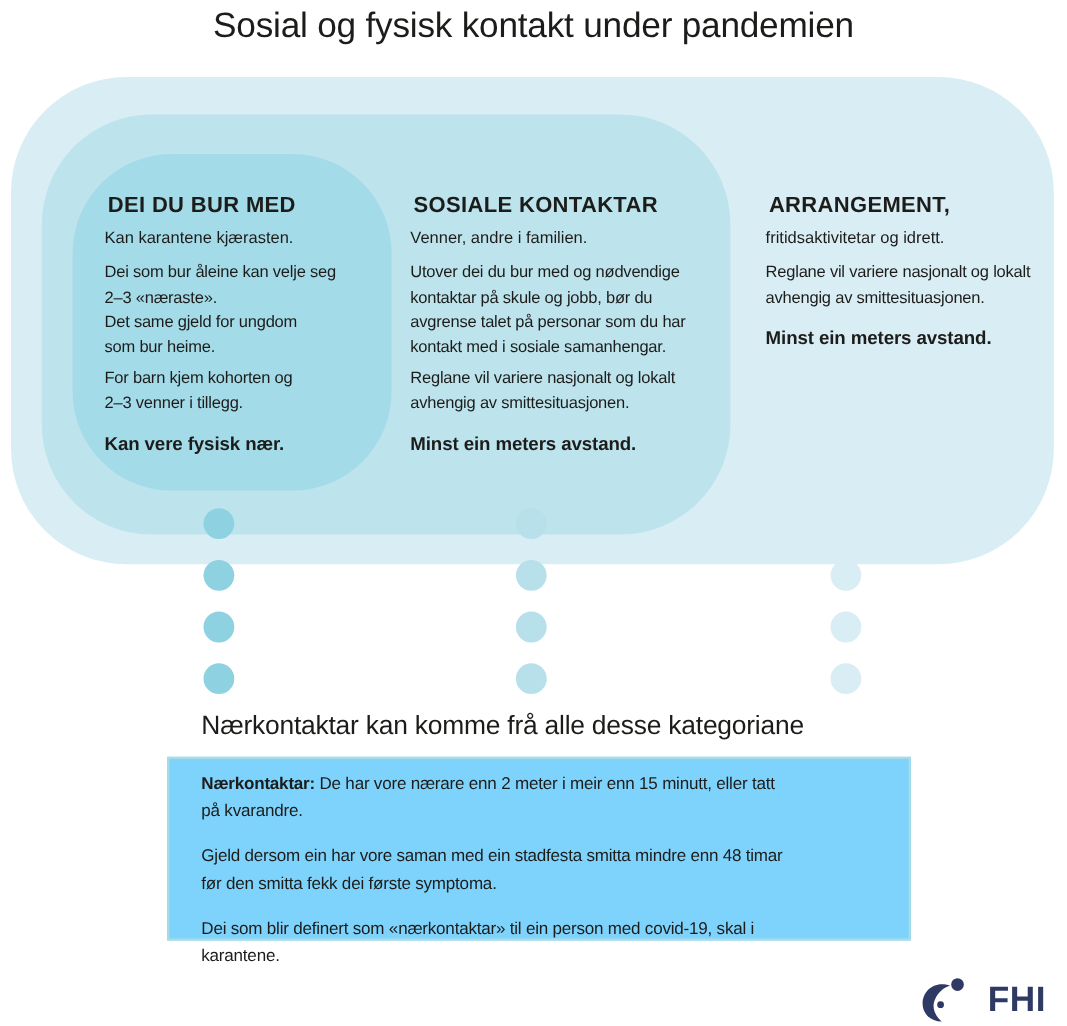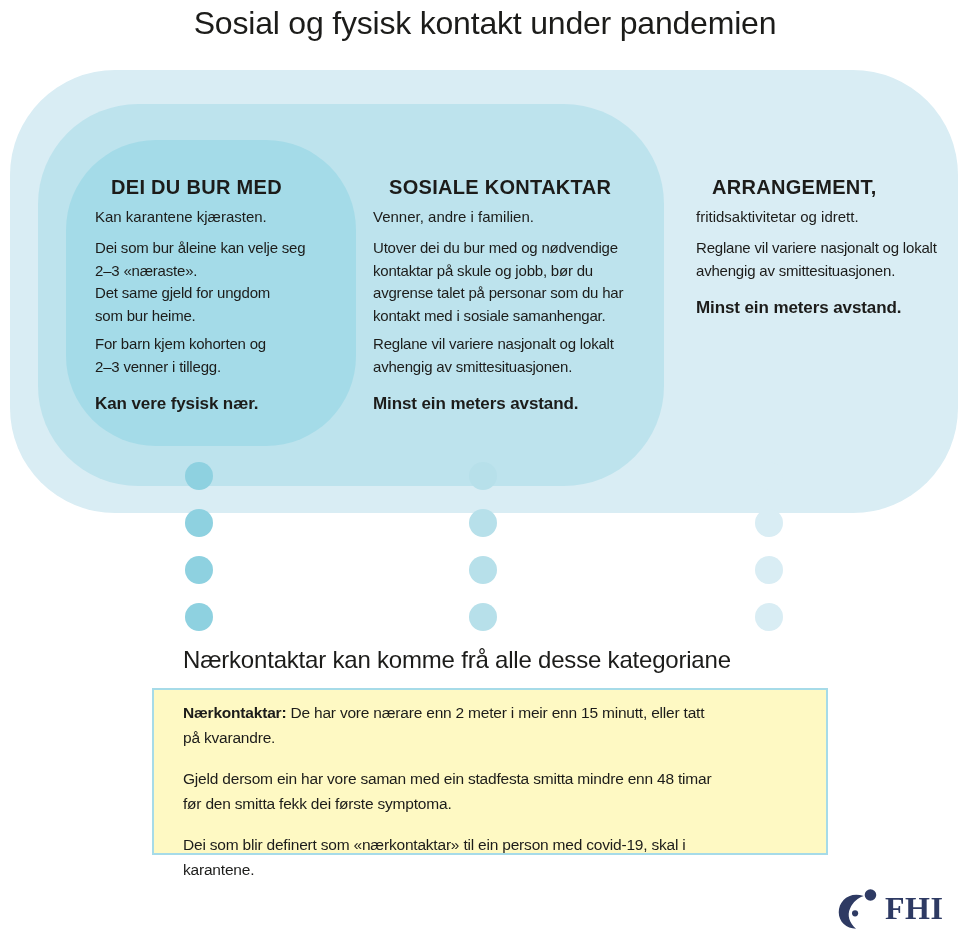--- a/index.html
+++ b/index.html
@@ -40,21 +40,21 @@
   .dots-social{left:469px;}
   .dots-social .dot{background:var(--dot_social,#b7e0ea);}
   .dots-events{left:755px;}
   .dots-events .dot{background:var(--dot_events,#d9edf4);}
   
   .col{position:absolute;top:174px;}
   .col-household{left:95px;width:260px;}
   .col-social{left:373px;width:300px;}
   .col-events{left:696px;width:280px;}
   .col h2{
-    margin:0 0 6px 16px;
+    margin:0 0 6px 3px;
     font-size:20px;line-height:26px;font-weight:700;
     letter-spacing:0.3px;
   }
   .sub{margin:0;font-size:15px;line-height:21px;}
   .body{
     margin:10px 0 0 0;
     font-size:15px;line-height:22.5px;letter-spacing:-0.2px;
     white-space:pre-line;
   }
   .body + .body{margin-top:6px;}
@@ -67,34 +67,34 @@
   .connector{
     position:absolute;left:183px;top:644px;margin:0;
     font-size:24px;line-height:32px;font-weight:400;
     letter-spacing:-0.2px;color:var(--text,#1c1c1a);
   }
   
   .defbox{
     position:absolute;left:152px;top:688px;width:676px;height:167px;
     box-sizing:border-box;
     border:2px solid var(--box_border,#a6dbe8);
-    background:#fef9c3;
+    background:#7dd3fc;
     padding:10px 16px 0 29px;
   }
   .defbox p{
     margin:0;
     font-size:15.5px;line-height:25px;letter-spacing:-0.2px;
     white-space:pre-line;
   }
   .defbox p + p{margin-top:16px;}
   .defbox strong{font-weight:700;}
   
   .logo{
     position:absolute;left:832px;top:886px;
-    display:flex;align-items:center;gap:3px;font-family:Liberation Serif, serif;
+    display:flex;align-items:center;gap:16px;
   }
   .logo svg{display:block;}
   .logo svg *{fill:var(--logo_navy,#2e3a63);}
   .wordmark{
     font-size:32px;font-weight:700;letter-spacing:0.5px;
     color:var(--logo_navy,#2e3a63);line-height:45px;
   }
 </style>
 </head>
 <body>

